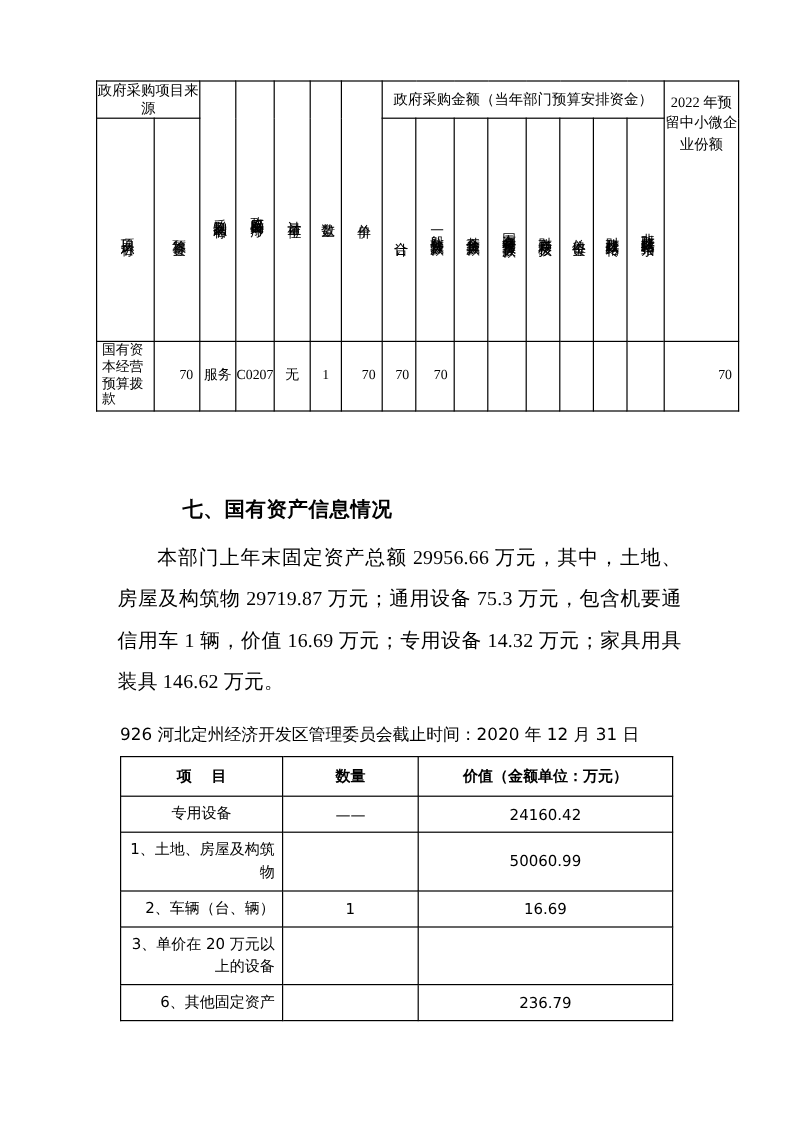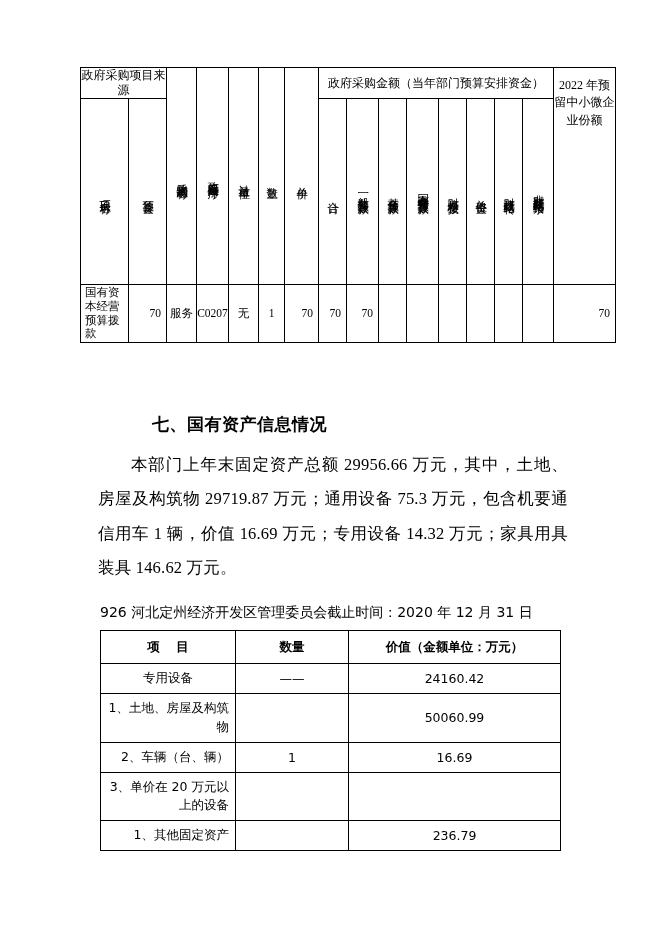--- a/index.html
+++ b/index.html
@@ -305,21 +305,21 @@
         <td class="a-item">2、车辆（台、辆）</td>
         <td class="a-qty">1</td>
         <td class="a-val">16.69</td>
       </tr>
       <tr class="rowtall">
         <td class="a-item">3、单价在 20 万元以上的设备</td>
         <td class="a-qty"></td>
         <td class="a-val"></td>
       </tr>
       <tr class="rowshort">
-        <td class="a-item">1、其他固定资产</td>
+        <td class="a-item">6、其他固定资产</td>
         <td class="a-qty"></td>
         <td class="a-val">236.79</td>
       </tr>
     </tbody>
       </table>
   </div>
 
 </div>
 
 </body></html>

